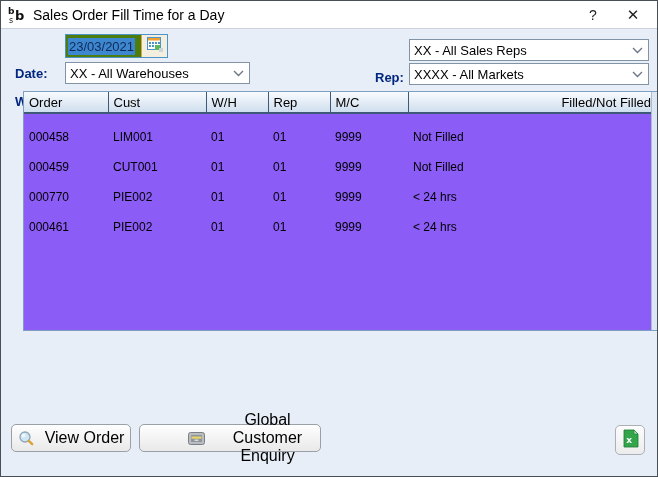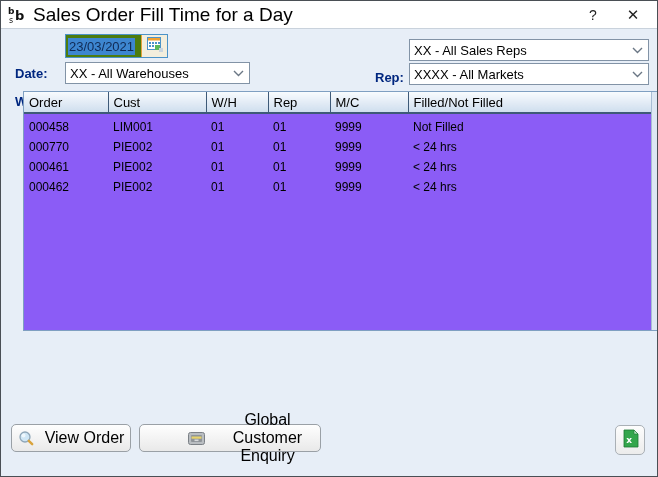--- a/index.html
+++ b/index.html
@@ -28,21 +28,21 @@
     overflow:hidden;
   }
   
   .titlebar{
     position:absolute;left:0;top:0;right:0;height:28px;
     background:var(--titlebar-bg);
     border-bottom:1px solid #c9d2dc;
     display:flex;align-items:center;
   }
   .titlebar .logo{width:20px;height:20px;margin:0 6px 0 6px;flex:0 0 auto;}
-  .titlebar .title{font-size:19px;color:#000;text-align:right;}
+  .titlebar .title{font-size:14px;color:#000;text-align:right;}
   .titlebar .spacer{flex:1;}
   .tb-btn{
     width:40px;height:27px;display:flex;align-items:center;justify-content:center;
     font-size:14px;color:#222;cursor:default;background:transparent;border:none;
   }
   .tb-btn.close{margin-right:4px;font-size:15px;font-weight:300;}
   
   .lbl{
     position:absolute;font-size:13px;font-weight:bold;color:var(--label-navy);margin-top:27px;
   }
@@ -84,23 +84,23 @@
   table.grid col.c0{width:84px;} table.grid col.c1{width:98px;}
   table.grid col.c2{width:62px;} table.grid col.c3{width:62px;}
   table.grid col.c4{width:78px;}
   table.grid th{
     background:linear-gradient(to bottom,var(--header-grad-top),var(--header-grad-bottom));
     border-right:1px solid var(--header-sep);
     border-bottom:2px solid var(--header-sep);
     font-size:13px;font-weight:normal;text-align:left;
     height:21px;padding:0 0 0 5px;white-space:nowrap;
   }
-  table.grid th:last-child{border-right:none;}
+  table.grid th:last-child{border-right:none;text-align:right;}
   table.grid td{
-    font-size:12px;height:17px;padding:6px 0 0 5px;white-space:nowrap;color:#000;
+    font-size:12px;height:17px;padding:16px 0 0 5px;white-space:nowrap;color:#000;
   }
   .vscroll{
     flex:0 0 11px;background:var(--scroll-bg);
     border-left:1px solid #a8bdd4;
   }
   
   .btn{
     position:absolute;height:28px;border:1px solid #9aa0a6;border-radius:5px;
     background:linear-gradient(to bottom,#fefefe,#e9e9e9);
     display:flex;align-items:center;justify-content:center;gap:10px;
@@ -211,37 +211,37 @@
         <tbody>
           <tr>
             <td>000458</td>
             <td>LIM001</td>
             <td>01</td>
             <td>01</td>
             <td>9999</td>
             <td>Not Filled</td>
           </tr>
           <tr>
+            <td>000459</td>
+            <td>CUT001</td>
+            <td>01</td>
+            <td>01</td>
+            <td>9999</td>
+            <td>Not Filled</td>
+          </tr>
+          <tr>
             <td>000770</td>
             <td>PIE002</td>
             <td>01</td>
             <td>01</td>
             <td>9999</td>
             <td>&lt; 24 hrs</td>
           </tr>
           <tr>
             <td>000461</td>
-            <td>PIE002</td>
-            <td>01</td>
-            <td>01</td>
-            <td>9999</td>
-            <td>&lt; 24 hrs</td>
-          </tr>
-          <tr>
-            <td>000462</td>
             <td>PIE002</td>
             <td>01</td>
             <td>01</td>
             <td>9999</td>
             <td>&lt; 24 hrs</td>
           </tr>
         </tbody>
       </table>
     </div>
     <div class="vscroll"></div>

